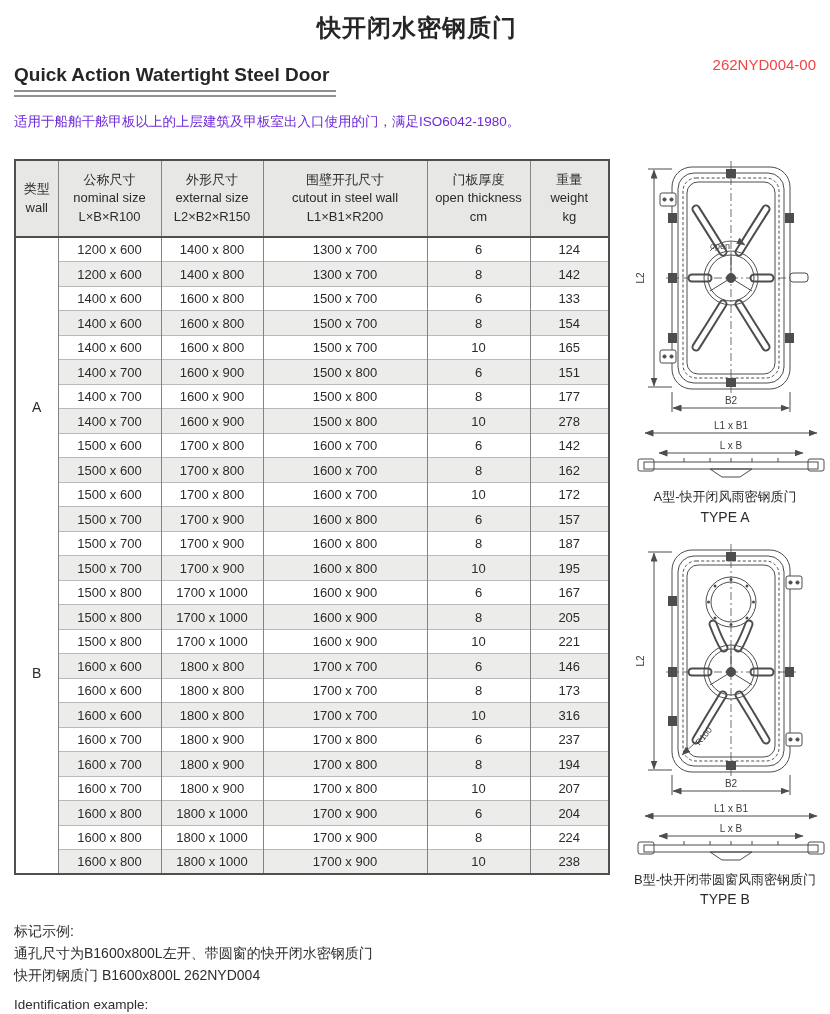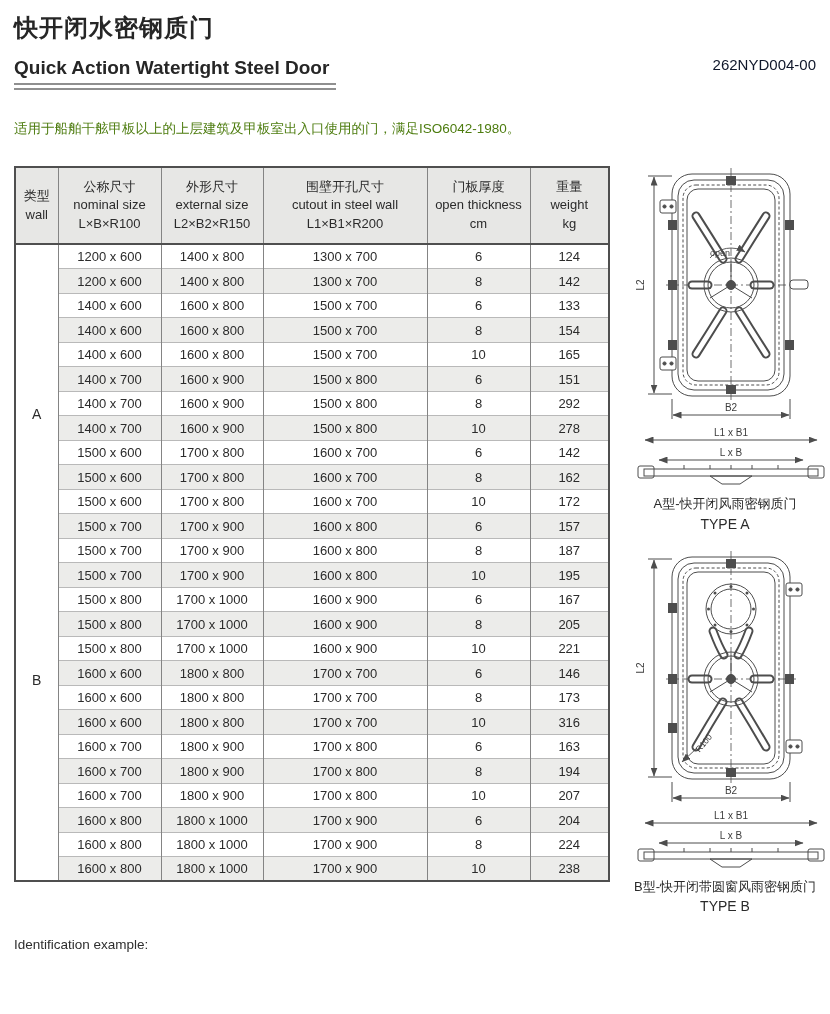--- a/index.html
+++ b/index.html
@@ -6,26 +6,26 @@
   html,body { background:#ffffff; }
   body {
     width:830px; height:1014px;
     font-family:"Liberation Sans","DejaVu Sans",sans-serif;
     color:#262626; position:relative; overflow:hidden;
   }
   .page { padding:10px 10px 0 14px; }
 
   
   .hdr { position:relative; }
-  .title-zh { font-size:24px; font-weight:bold; letter-spacing:1px; margin-top:2px; }
-  .title-en { font-size:19px; font-weight:bold; margin-top:13px; }
+  .title-zh { font-size:24px; font-weight:bold; letter-spacing:1px; margin-top:2px;text-align:center; }
+  .title-en { font-size:19px; font-weight:bold; margin-top:20px; }
   .title-rule { width:322px; height:7px; margin-top:4px;
     border-top:2px solid #8f8f8f; border-bottom:2px solid #8f8f8f; }
-  .doc-number { position:absolute; right:4px; top:44px; font-size:15px; color:#0f172a; }
-  .desc { font-size:13.5px; line-height:1.65; margin-top:28px; color:#4d7c0f; }
+  .doc-number { position:absolute; right:4px; top:44px; font-size:15px; color:#ef4444; }
+  .desc { font-size:13.5px; line-height:1.65; margin-top:14px; color:#6d28d9; }
 
   
   .main { display:flex; align-items:flex-start; margin-top:26px; }
 
   
   table.spec { border-collapse:collapse; table-layout:fixed; width:594px;
     border:2px solid #4f4f4f; background:#fff; }
   table.spec col.c-type { width:43px; }
   table.spec col.c-nom  { width:103px; }
   table.spec col.c-ext  { width:102px; }
@@ -165,21 +165,21 @@
             <td>1600 x 900</td>
             <td>1500 x 800</td>
             <td>6</td>
             <td>151</td>
           </tr>
           <tr>
             <td>1400 x 700</td>
             <td>1600 x 900</td>
             <td>1500 x 800</td>
             <td>8</td>
-            <td>292</td>
+            <td>177</td>
           </tr>
           <tr class="alt">
             <td>1400 x 700</td>
             <td>1600 x 900</td>
             <td>1500 x 800</td>
             <td>10</td>
             <td>278</td>
           </tr>
           <tr>
             <td>1500 x 600</td>
@@ -263,21 +263,21 @@
             <td>1800 x 800</td>
             <td>1700 x 700</td>
             <td>10</td>
             <td>316</td>
           </tr>
           <tr>
             <td>1600 x 700</td>
             <td>1800 x 900</td>
             <td>1700 x 800</td>
             <td>6</td>
-            <td>163</td>
+            <td>237</td>
           </tr>
           <tr class="alt">
             <td>1600 x 700</td>
             <td>1800 x 900</td>
             <td>1700 x 800</td>
             <td>8</td>
             <td>194</td>
           </tr>
           <tr>
             <td>1600 x 700</td>
@@ -493,18 +493,21 @@
         <div class="diagram-caption">
           <div class="zh">B型-快开闭带圆窗风雨密钢质门</div>
           <div class="en">TYPE B</div>
         </div>
       </div>
 
     </div>
   </div>
 
   <div class="footer">
+    <div class="zh">标记示例:</div>
+    <div class="zh">通孔尺寸为B1600x800L左开、带圆窗的快开闭水密钢质门</div>
+    <div class="zh">快开闭钢质门 B1600x800L 262NYD004</div>
     <div class="gap"></div>
     <div>Identification example:</div>
 
   </div>
 
 </div>
 
 </body></html>

